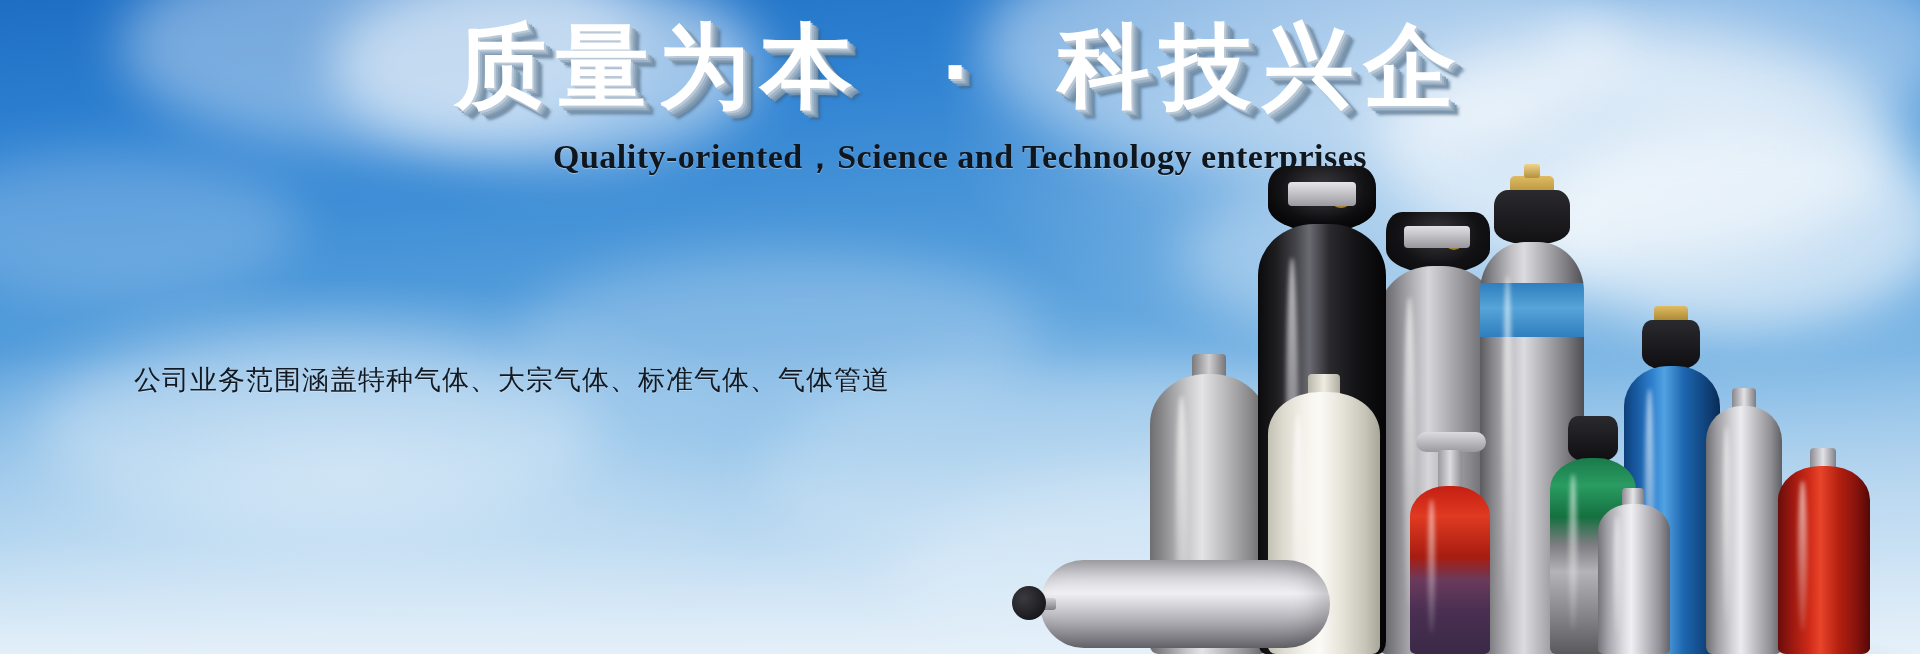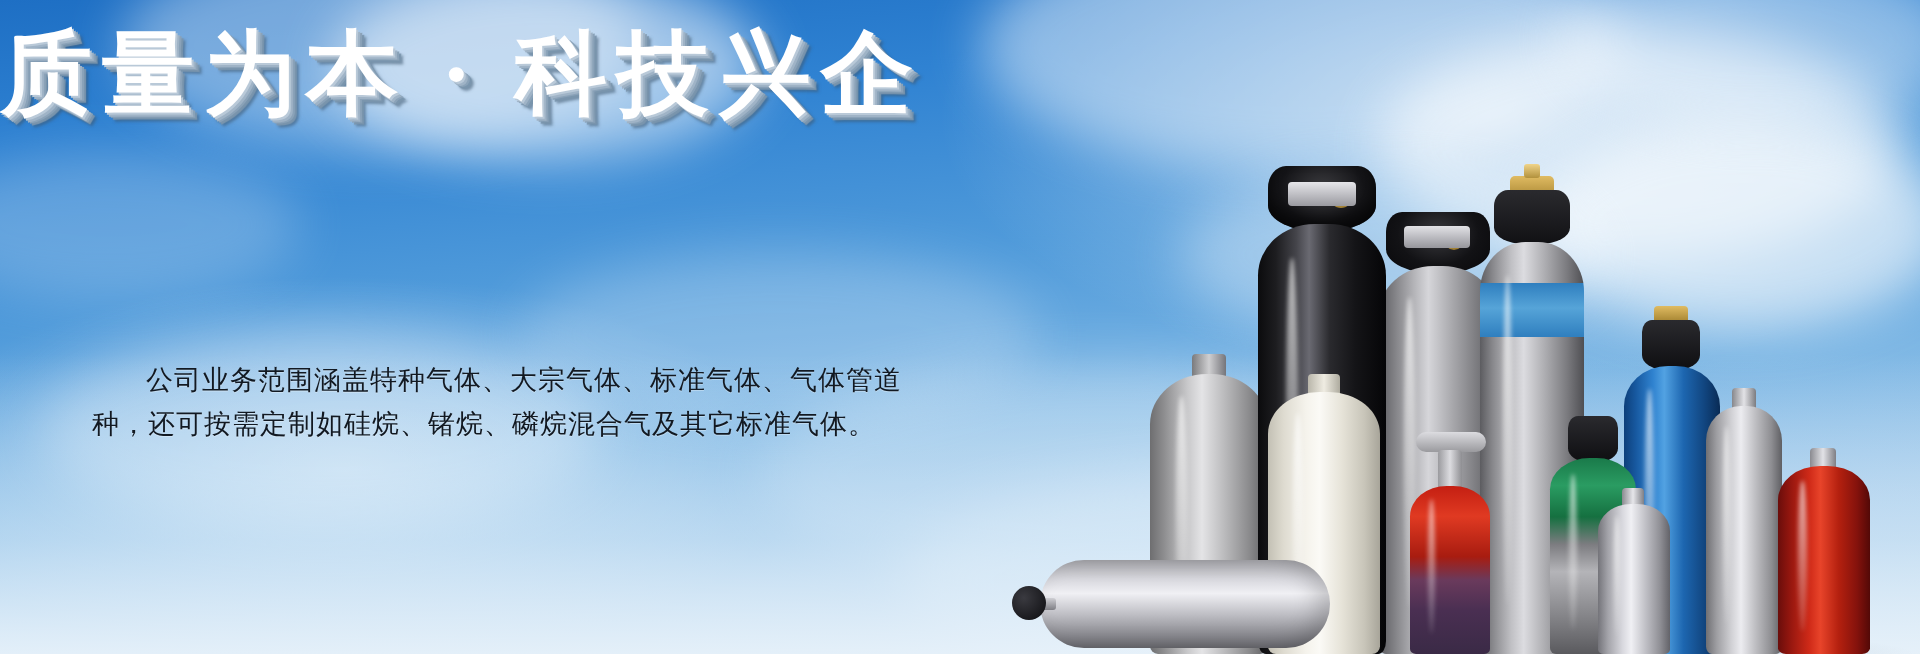--- a/index.html
+++ b/index.html
@@ -40,21 +40,22 @@
   .haze{
     position:absolute; left:0; right:0; bottom:0; height:300px;
     background:linear-gradient(to top, rgba(232,242,250,.92) 0%, rgba(214,233,247,.55) 38%, rgba(255,255,255,0) 100%);
     pointer-events:none;
   }
 
   
   .headline{
     position:absolute;
     left:0; right:0; top:22px;
-    font-family:Liberation Serif, serif;
+    text-align:center;
+    font-family:Liberation Mono, monospace;
     font-weight:bold;
     font-size:92px;
     line-height:104px;
     letter-spacing:10px;
     color:#ffffff;
     white-space:nowrap;
     text-shadow:
        2px 2px 0 #b9c9d8,
        4px 4px 0 #9fb3c6,
        6px 5px 0 #8aa2b8,
@@ -105,21 +106,20 @@
     position:absolute;
     left:80px;
     top:358px;
     width:790px;
     font-family:"DejaVu Serif", serif;
     font-size:27px;
     line-height:44px;
     letter-spacing:1px;
     color:#121922;
     text-shadow:0 1px 0 rgba(255,255,255,.3);
-    margin-left:12px;
   }
   .paragraph .line{ white-space:nowrap; display:block; }
   .paragraph .line.indent{ text-indent:54px; }
 
   
   .cylinders{
     position:absolute;
     left:1150px; top:0; width:770px; height:654px;
   }
   .cyl{ position:absolute; bottom:0; }
@@ -301,25 +301,25 @@
     <div class="cloud c8"></div>
     <div class="cloud c9"></div>
     <div class="cloud c10"></div>
     <div class="cloud c11"></div>
     <div class="cloud c12"></div>
   </div>
   <div class="haze"></div>
 
   <div class="headline">质量为本 · 科技兴企</div>
 
+  <div class="subtitle">Quality-oriented，Science and Technology enterprises</div>
 
 
   <div class="paragraph">
     <span class="line indent">公司业务范围涵盖特种气体、大宗气体、标准气体、气体管道</span>
-    <span class="line">种，还可按需定制如硅烷、锗烷、磷烷混合气及其它标准气体。</span>
   </div>
 
   <div class="ground-shadow"></div>
   <div class="cylinders">
 
     <div class="cyl cyl-grey-left">
       <div class="neck"></div>
       <div class="body"></div>
     </div>
 

